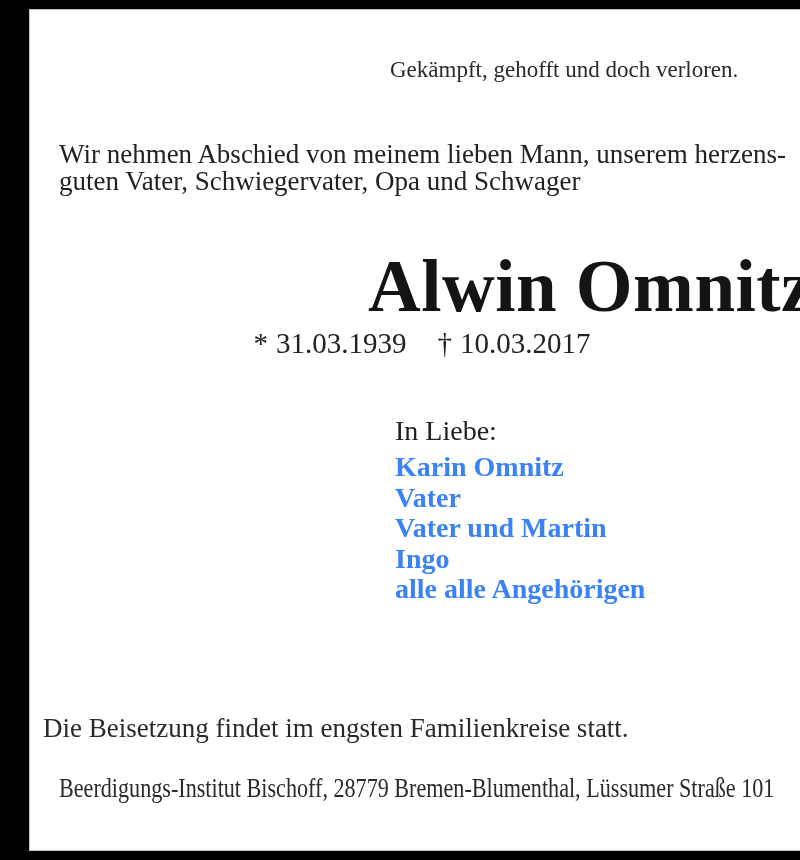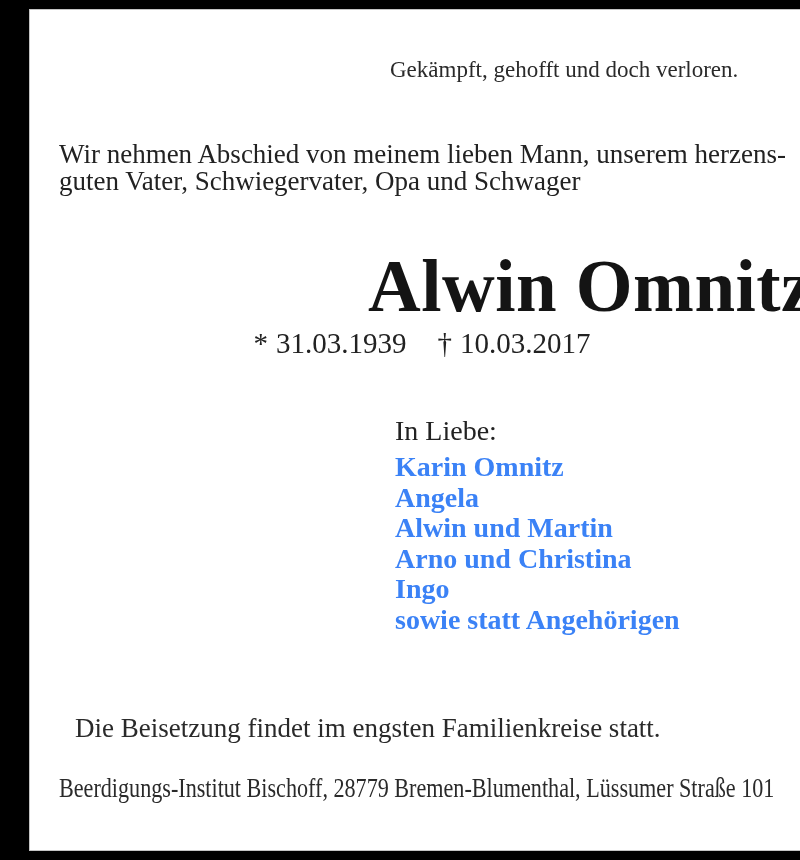--- a/index.html
+++ b/index.html
@@ -85,21 +85,21 @@
     left: 365px;
     top: 442px;
     font-size: 28px;
     line-height: 30.5px;
     font-weight: bold;
     color: #3b82f6;
     white-space: nowrap;
   }
   .funeral-note {
     position: absolute;
-    left: 45px;
+    left: 13px;
     top: 705px;
     font-size: 27px;
     line-height: 27px;
     color: #2a2a2a;
     white-space: nowrap;
   }
   .funeral-home {
     position: absolute;
     left: 29px;
     top: 764px;
@@ -135,25 +135,24 @@
       </span>
       <span class="date">
         <span class="sym">†</span><span>10.03.2017</span>
       </span>
     </div>
 
     <div class="farewell">In Liebe:</div>
 
     <div class="mourners">
       <div>Karin Omnitz</div>
-      <div>Angela</div>
-      <div>Alwin und Martin</div>
-      <div>Arno und Christina</div>
+      <div>Vater</div>
+      <div>Vater und Martin</div>
       <div>Ingo</div>
-      <div>sowie statt Angehörigen</div>
+      <div>alle alle Angehörigen</div>
     </div>
 
     <div class="funeral-note">Die Beisetzung findet im engsten Familienkreise statt.</div>
 
     <div class="funeral-home">
       <span class="condensed">Beerdigungs-Institut Bischoff, 28779 Bremen-Blumenthal, Lüssumer Straße 101</span>
     </div>
 
   </div>
 </div>

